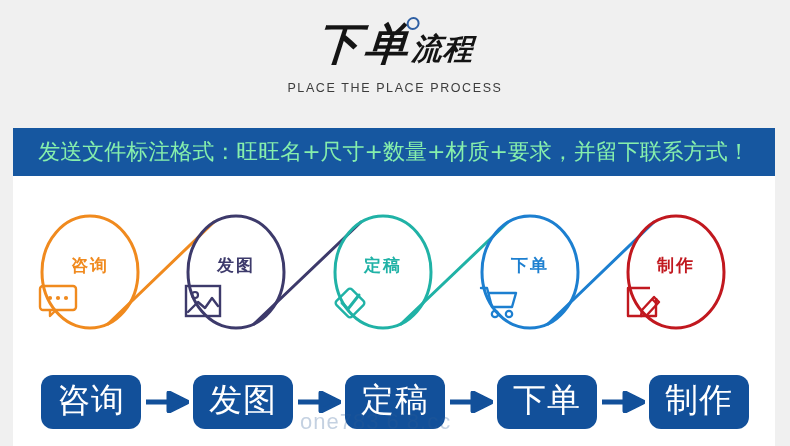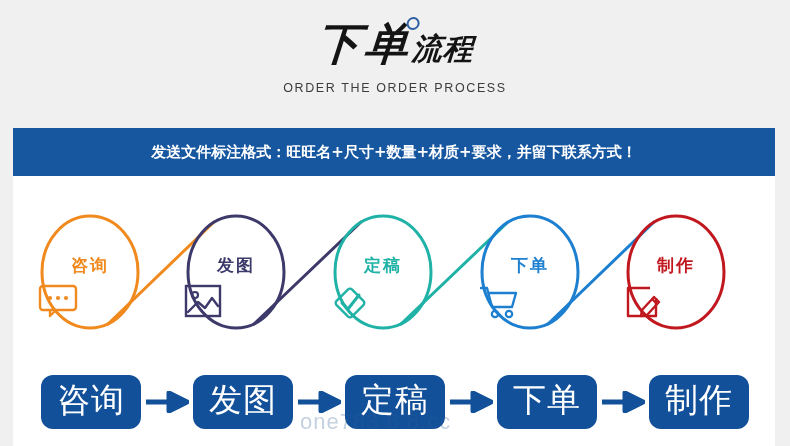--- a/index.html
+++ b/index.html
@@ -44,23 +44,23 @@
     text-align:center;
   }
   
   .banner{
     position:absolute;left:13px;top:128px;width:762px;height:48px;
     background:#1657a0;
     display:flex;align-items:center;justify-content:center;
     box-sizing:border-box;
   }
   .banner-text{
-    color:#ffffff;
-    font-family:"DejaVu Sans","Liberation Sans",sans-serif;
-    font-size:15px;font-weight:bold;
+    color:#86efac;
+    font-family:"DejaVu Sans","Liberation Sans",sans-serif;
+    font-size:22px;font-weight:normal;
     letter-spacing:0px;white-space:nowrap;
   }
   
   .panel{
     position:absolute;left:13px;top:176px;width:762px;height:270px;
     background:#ffffff;
   }
   
   .steps{
     position:absolute;left:0;top:176px;width:790px;height:190px;
@@ -128,21 +128,21 @@
 <body>
 
 <div id="page">
 
   <div class="header">
     <div class="logo-wrap">
       <div class="logo-cn">
         <span class="big">下单</span><span class="small">流程</span>
         <span class="logo-dot"></span>
       </div>
-      <div class="logo-en">ORDER THE ORDER PROCESS</div>
+      <div class="logo-en">PLACE THE PLACE PROCESS</div>
     </div>
   </div>
 
   <div class="banner">
     <div class="banner-text">发送文件标注格式：旺旺名+尺寸+数量+材质+要求，并留下联系方式！</div>
   </div>
 
   <div class="panel"></div>
 
   <div class="steps">

